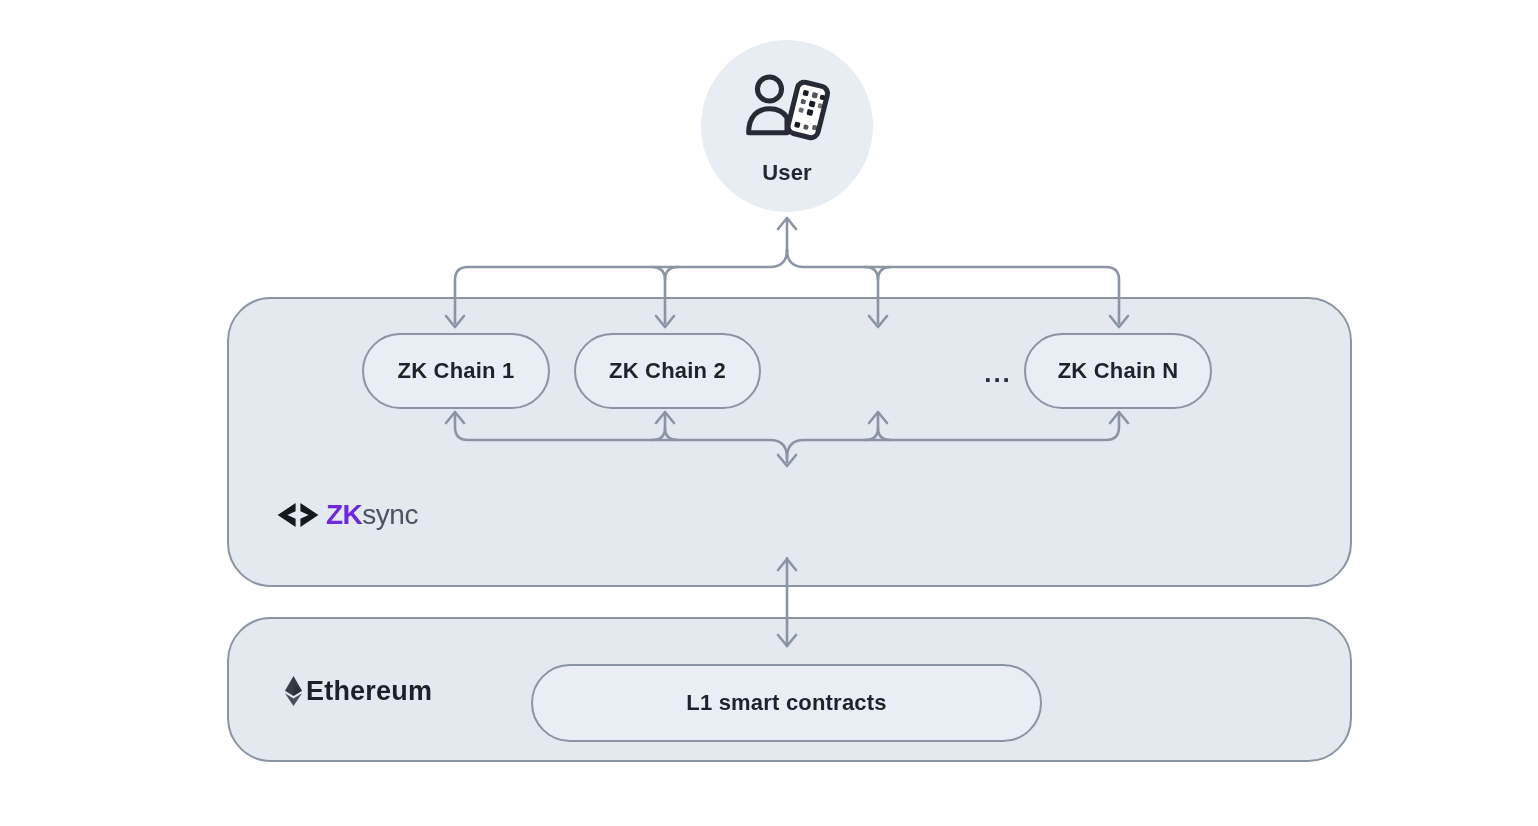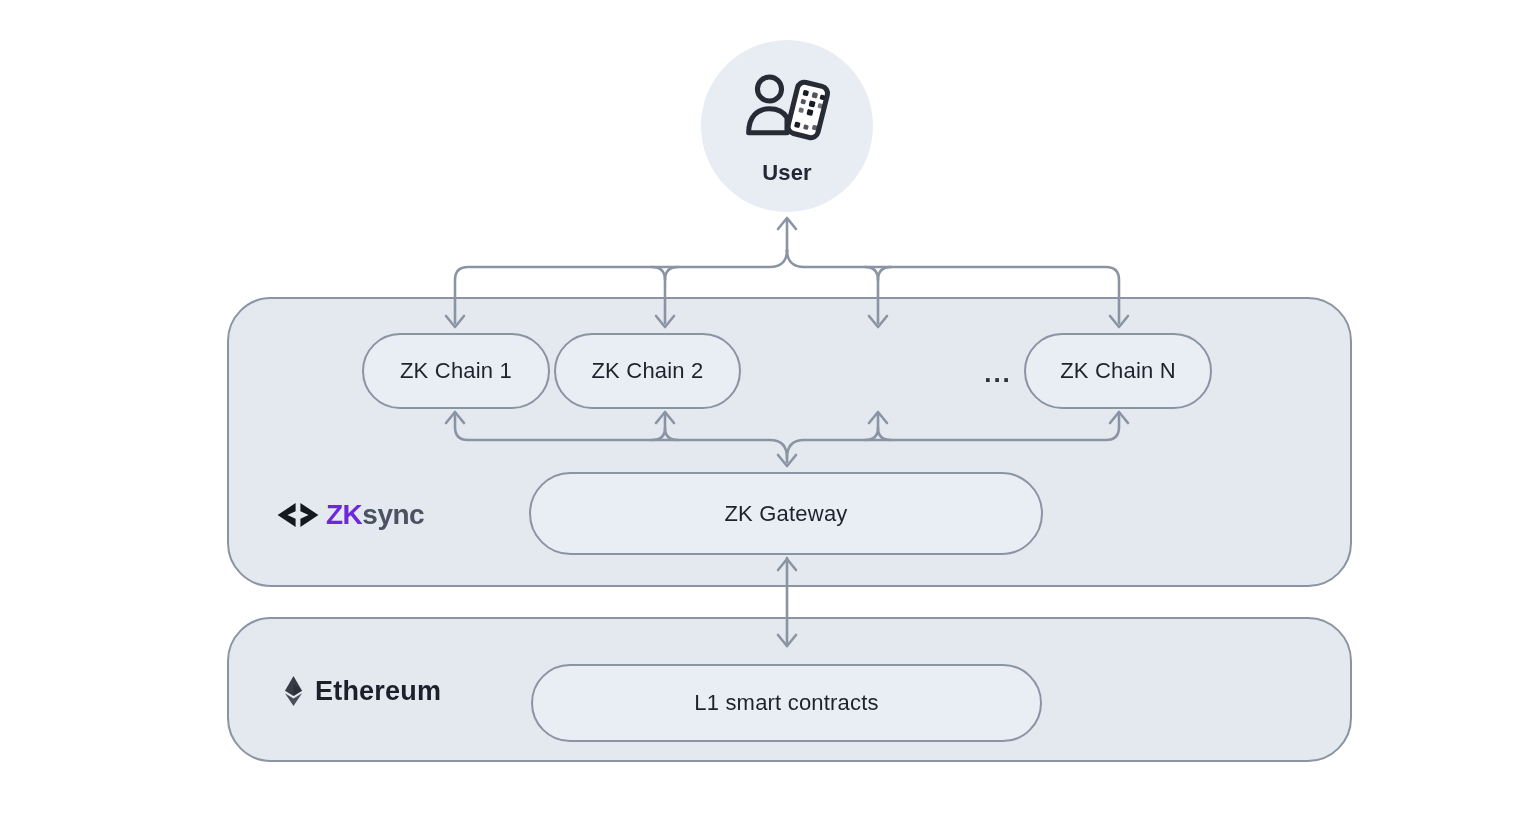--- a/index.html
+++ b/index.html
@@ -70,29 +70,29 @@
   .section.ethereum { top: 617px; height: 145px; }
 
   
   .pill {
     position: absolute;
     background: #e9edf4;
     border: 2px solid #8b94a3;
     display: flex;
     align-items: center;
     justify-content: center;
-    font-weight: 400;
+    font-weight: 700;
     font-size: 22px;
     color: #1d222d;
     letter-spacing: 0.2px;
     z-index: 3;
   }
   .pill.chain { top: 333px; height: 76px; border-radius: 38px; }
   .pill.chain.c1 { left: 328px; width: 188px; }
-  .pill.chain.c2 { left: 520px; width: 187px; text-align: center; }
+  .pill.chain.c2 { left: 540px; width: 187px; text-align: center; }
   .pill.chain.c3 { left: 751px; width: 187px; }
   .pill.chain.cn { left: 990px; width: 188px; }
   .pill.gateway { left: 495px; top: 472px; width: 514px; height: 83px; border-radius: 42px; }
   .pill.l1 { left: 497px; top: 664px; width: 511px; height: 78px; border-radius: 39px; }
 
   .ellipsis {
     position: absolute;
     left: 944px; top: 358px;
     width: 40px;
     text-align: center;
@@ -104,24 +104,24 @@
   }
 
   
   .brand {
     position: absolute;
     display: inline-flex;
     align-items: center;
     z-index: 3;
   }
   .brand.zksync-brand { left: 243px; top: 498px; height: 34px; gap: 7px; }
-  .brand.eth-brand { left: 250px; top: 672px; height: 38px; gap: 12px; }
+  .brand.eth-brand { left: 250px; top: 672px; height: 38px; gap: 3px; }
   .brand-text { font-size: 28px; line-height: 1; white-space: nowrap; }
   .brand-text .bold { font-weight: 800; color: #6d28d9; letter-spacing: -0.5px; }
-  .brand-text .light { font-weight: 700; color: #4b5261; letter-spacing: -0.5px; }
+  .brand-text .light { font-weight: 400; color: #4b5261; letter-spacing: -0.5px; }
   .eth-name { font-size: 27px; font-weight: 800; color: #1b202b; letter-spacing: 0.2px; }
 </style>
 </head>
 <body>
 
 <div class="canvas">
 
   <div class="user-node">
     <div class="icon-wrap">
       <svg width="92" height="84" viewBox="0 0 84 76" aria-hidden="true">
@@ -158,23 +158,20 @@
     <span>ZK Chain 1</span>
   </div>
   <div class="pill chain c2">
     <span>ZK Chain 2</span>
   </div>
   <div class="ellipsis">...</div>
   <div class="pill chain cn">
     <span>ZK Chain N</span>
   </div>
 
-  <div class="pill gateway">
-    <span>ZK Gateway</span>
-  </div>
 
   <div class="brand zksync-brand">
     <svg width="42" height="24" viewBox="0 0 34 20" aria-hidden="true">
       <g fill="#15181f">
         <path d="M15 0 L0 10 L15 20 L15 13.2 L8.2 10 L15 6.8 Z"></path>
         <path d="M19 0 L34 10 L19 20 L19 13.2 L25.8 10 L19 6.8 Z"></path>
       </g>
     </svg>
     <span class="brand-text"><span class="bold">ZK</span><span class="light">sync</span></span>
   </div>

